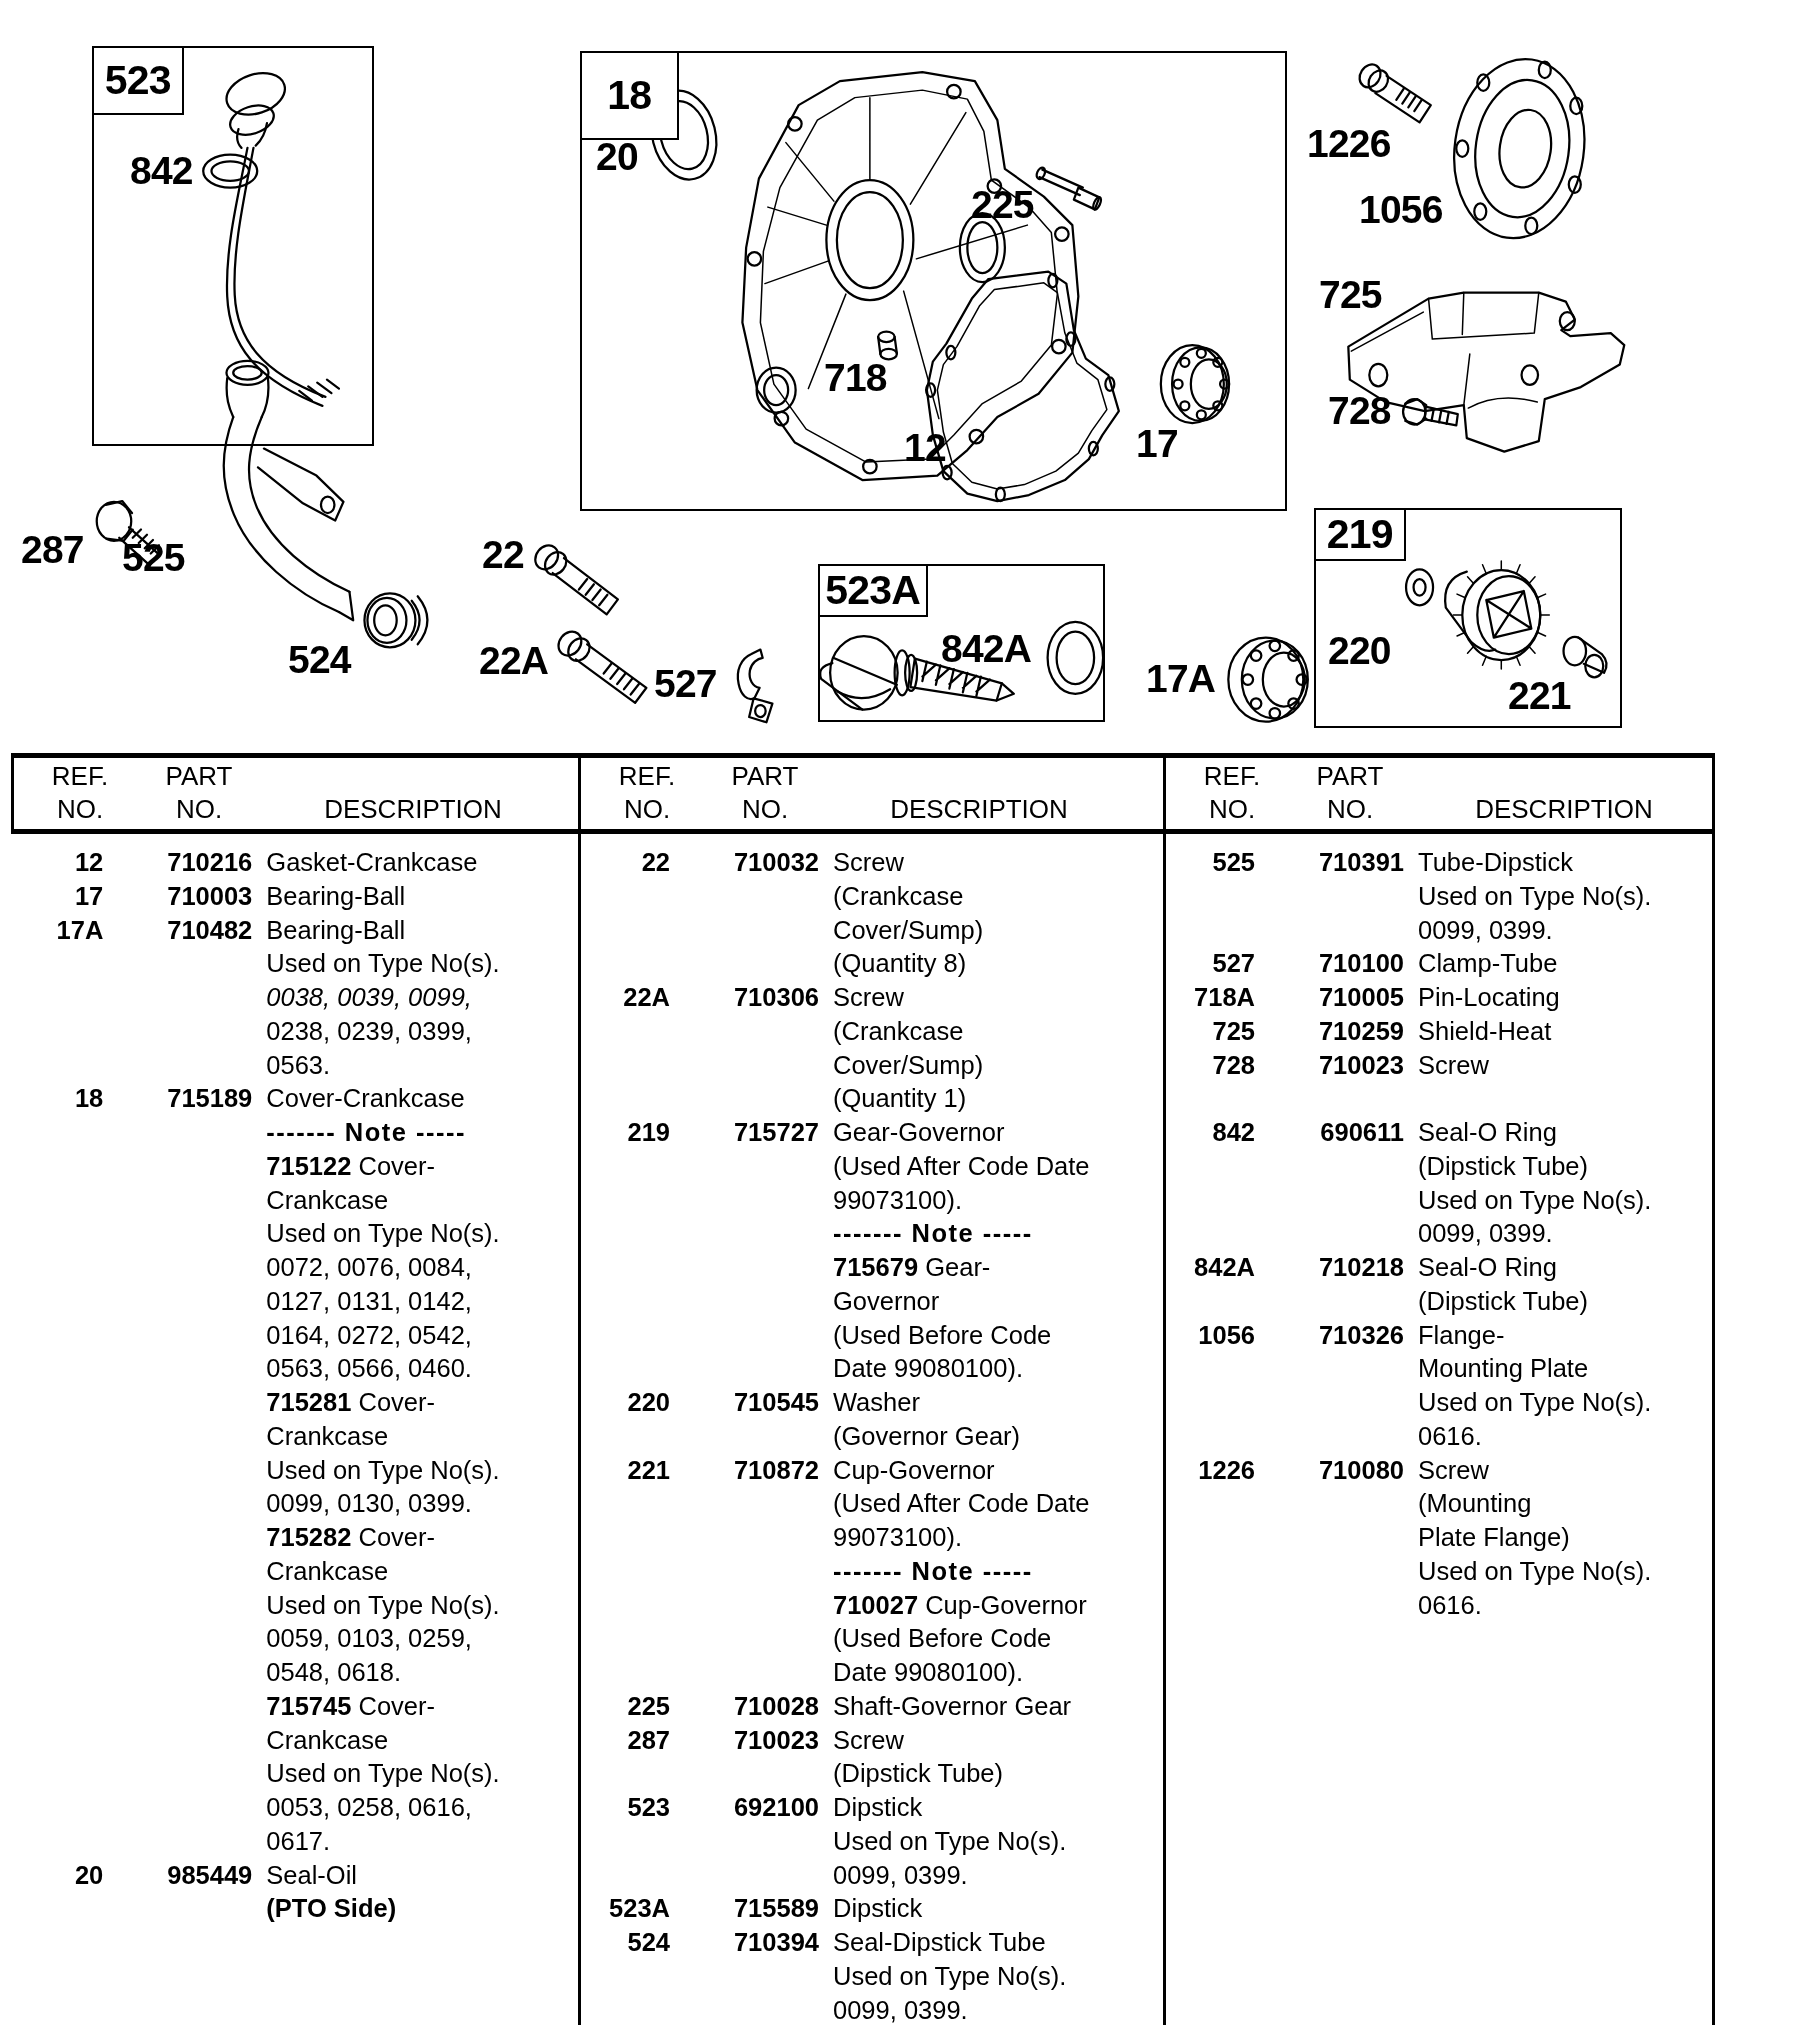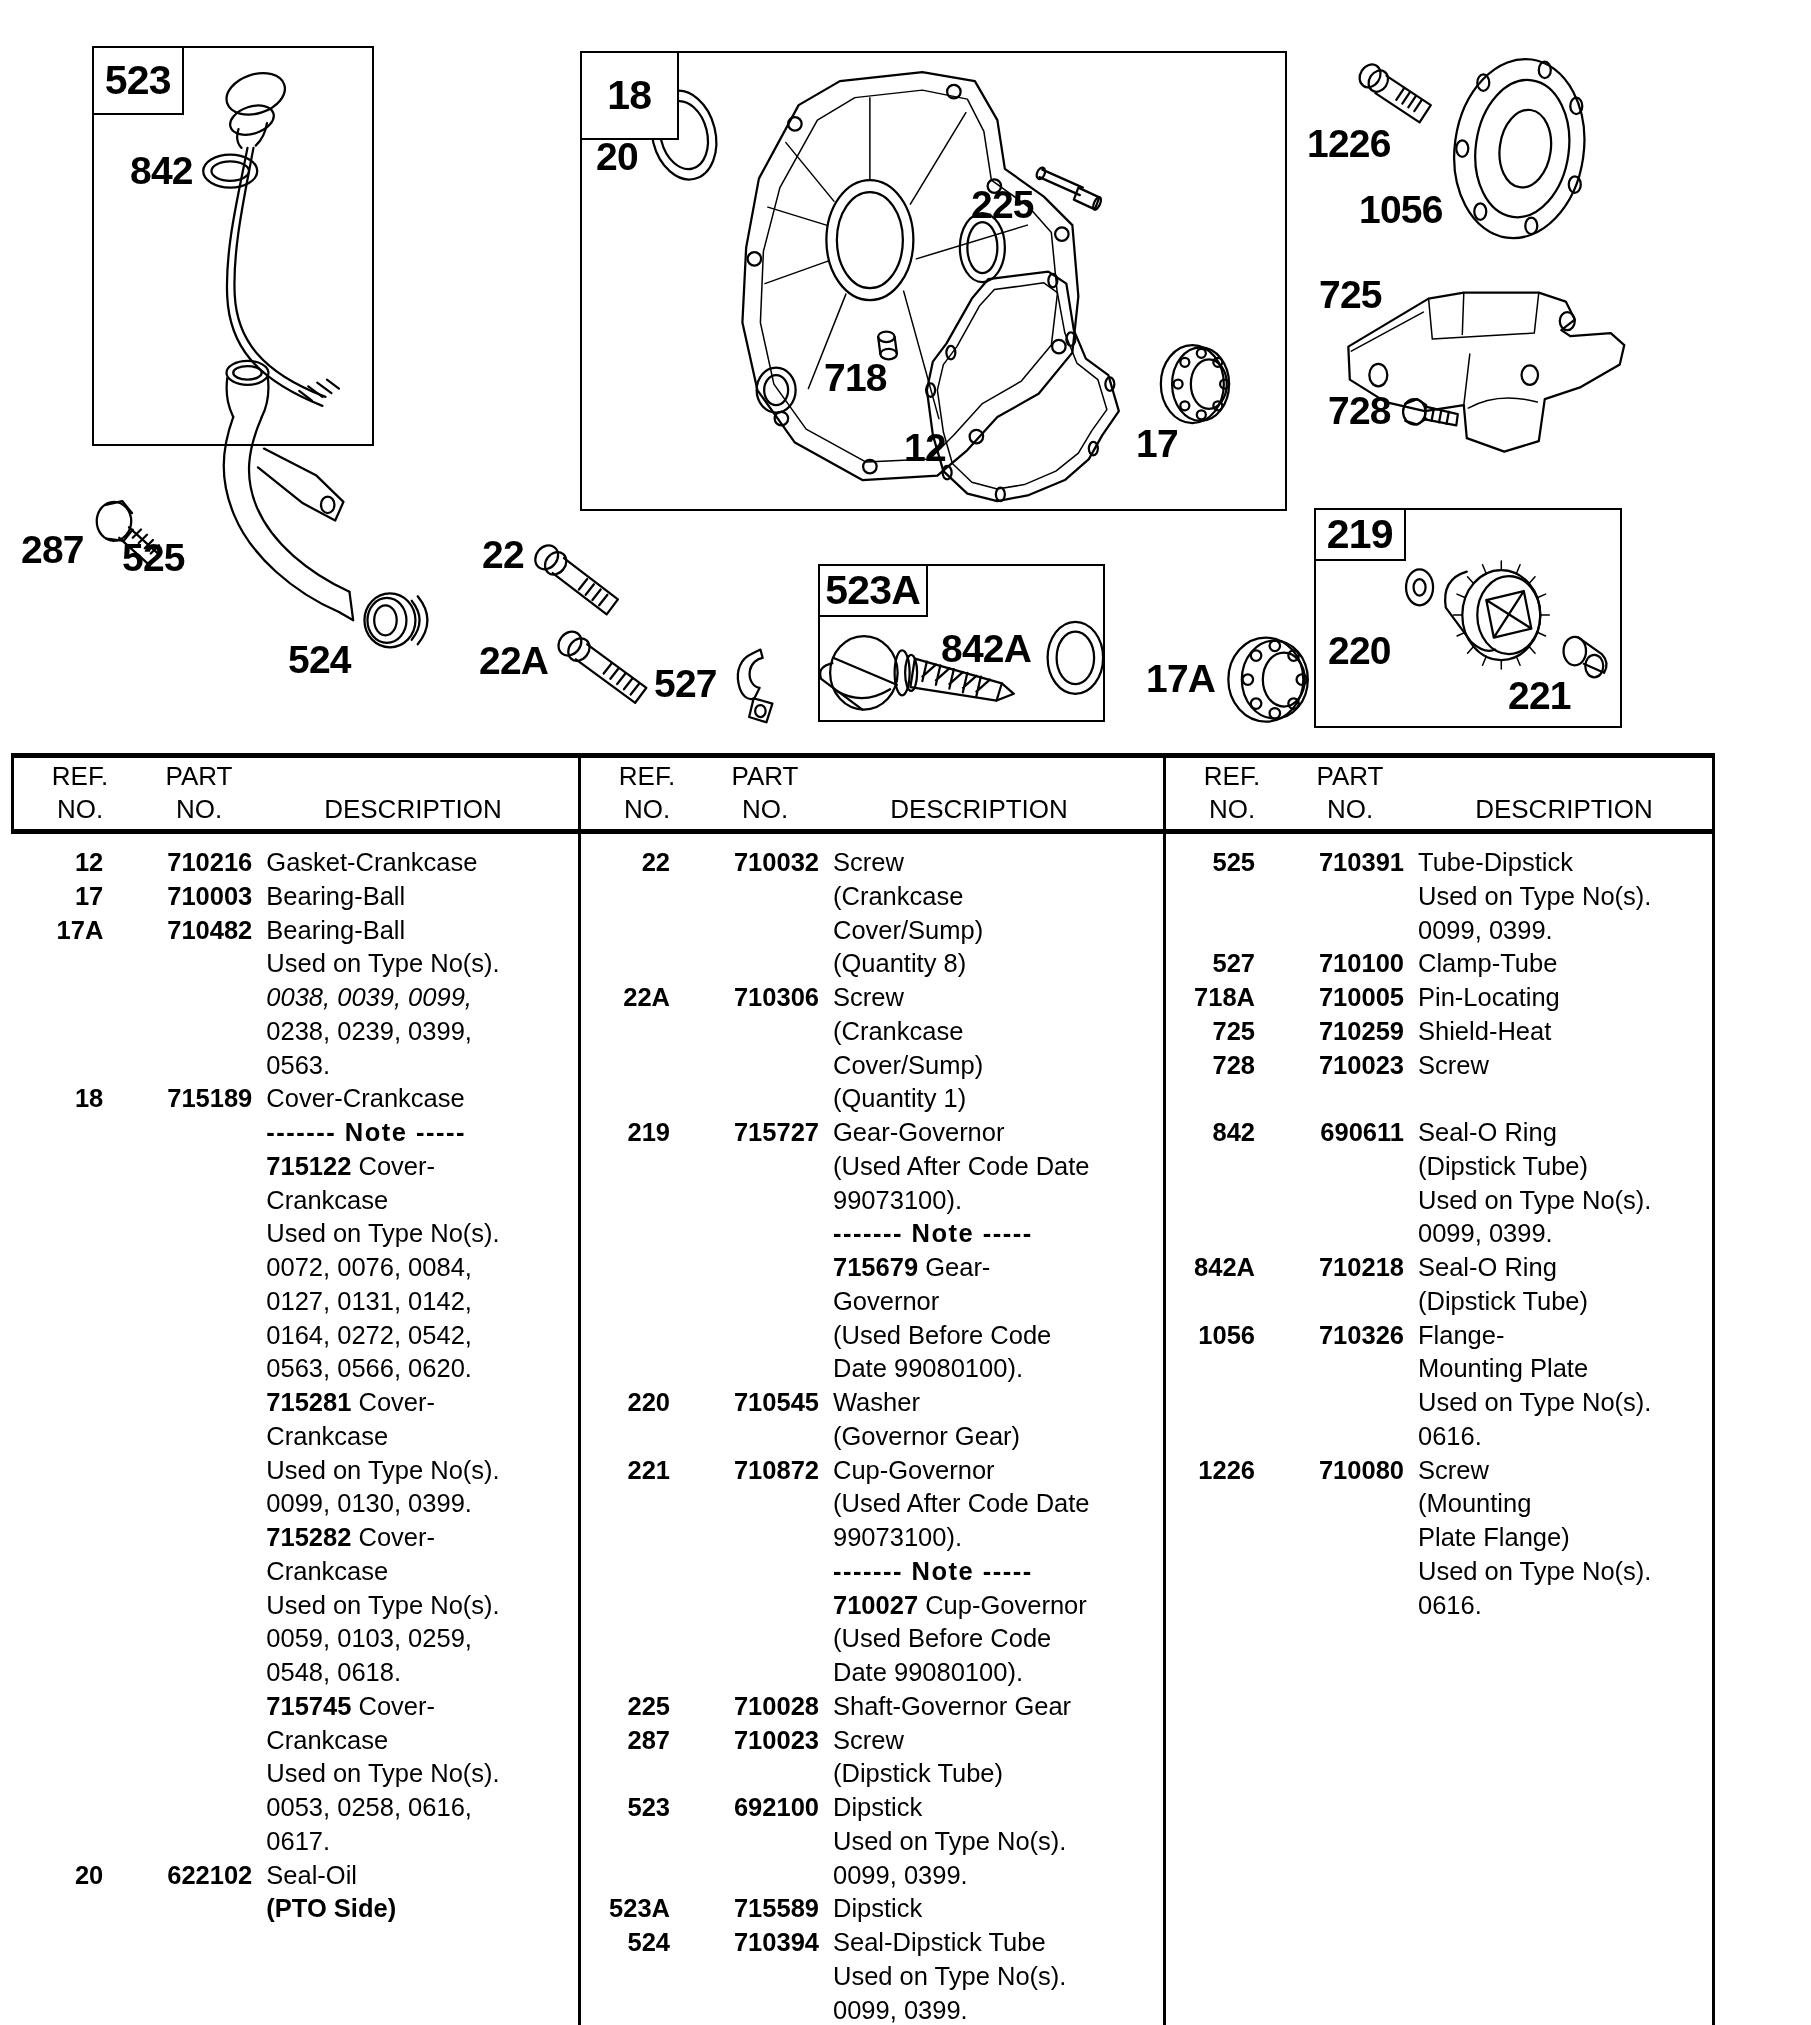--- a/index.html
+++ b/index.html
@@ -368,21 +368,21 @@
           <span class="c-desc">0127, 0131, 0142,</span>
         </div>
         <div class="trow" style="top: 473px;">
           <span class="c-ref"></span>
           <span class="c-part"></span>
           <span class="c-desc">0164, 0272, 0542,</span>
         </div>
         <div class="trow" style="top: 506px;">
           <span class="c-ref"></span>
           <span class="c-part"></span>
-          <span class="c-desc">0563, 0566, 0620.</span>
+          <span class="c-desc">0563, 0566, 0460.</span>
         </div>
         <div class="trow" style="top: 540px;">
           <span class="c-ref"></span>
           <span class="c-part"></span>
           <span class="c-desc"><b>715281</b> Cover-</span>
         </div>
         <div class="trow" style="top: 574px;">
           <span class="c-ref"></span>
           <span class="c-part"></span>
           <span class="c-desc">Crankcase</span>
@@ -442,21 +442,21 @@
           <span class="c-part"></span>
           <span class="c-desc">0053, 0258, 0616,</span>
         </div>
         <div class="trow" style="top: 979px;">
           <span class="c-ref"></span>
           <span class="c-part"></span>
           <span class="c-desc">0617.</span>
         </div>
         <div class="trow" style="top: 1013px;">
           <span class="c-ref">20</span>
-          <span class="c-part">622102</span>
+          <span class="c-part">985449</span>
           <span class="c-desc">Seal-Oil</span>
         </div>
         <div class="trow" style="top: 1046px; font-weight: bold;">
           <span class="c-ref"></span>
           <span class="c-part"></span>
           <span class="c-desc">(PTO Side)</span>
         </div>
       </div>
       <div class="tcol" style="left: 578px; top: 845px; width: 585px; height: 1181px;">
         <div class="trow" style="top: 0px;">

